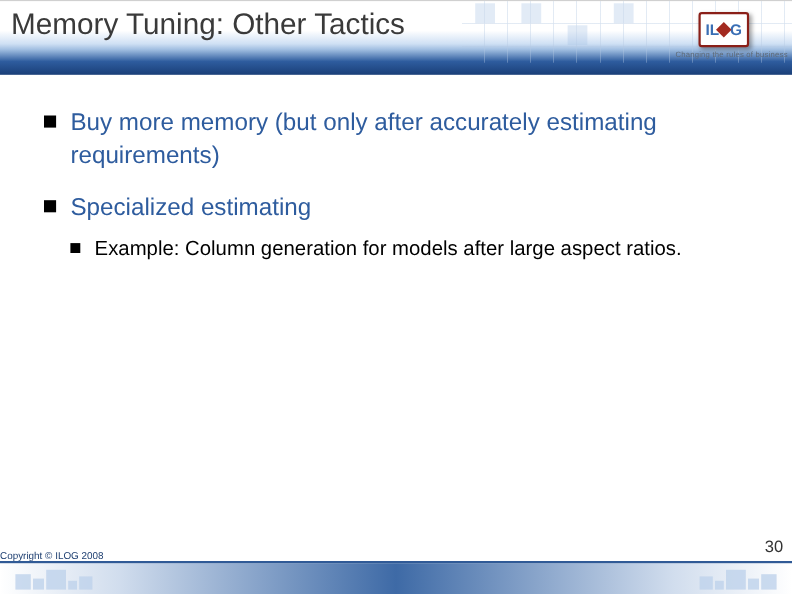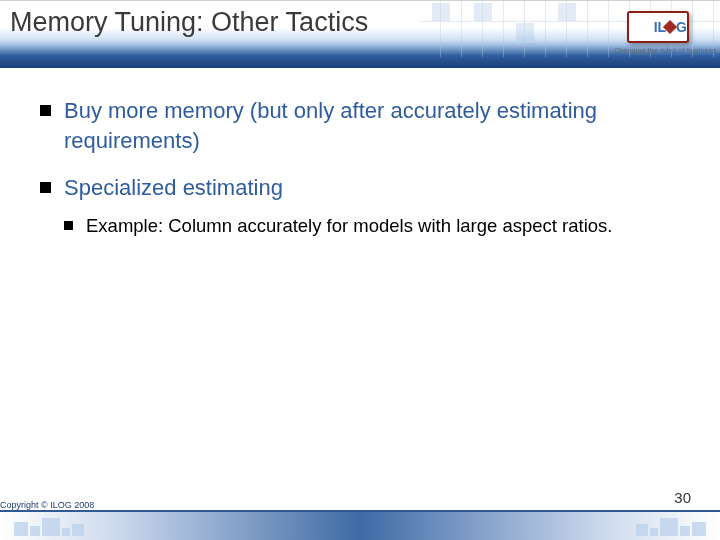--- a/index.html
+++ b/index.html
@@ -41,25 +41,25 @@
     color: #3a3a3a;
     font-weight: 400;
   }
   .logo {
     position: absolute;
     top: 10px; right: 18px;
     width: 88px;
     text-align: center;
   }
   .logo-box {
-    width: 62px; height: 32px; margin: 0 auto;
+    width: 46px; height: 32px; margin: 0 auto;
     background: #fff;
     border: 2px solid #8a1f18;
     border-radius: 3px;
-    display: flex; align-items: center; justify-content: flex-end;
+    display: flex; align-items: center; justify-content: center;
     box-shadow: 2px 2px 4px rgba(0,0,0,.35);
   }
   .logo-box span {
     color: #3a6fb5; font-weight: 700; font-size: 14px;
     display: inline-flex; align-items: center;
   }
   .logo-box .diamond {
     width: 10px; height: 10px; background: #a32a20;
     transform: rotate(45deg); margin: 0 1px;
     display: inline-block;
@@ -127,21 +127,21 @@
   .copyright {
     position: absolute;
     bottom: 8px; left: 0; right: 0;
     text-align: left;
     font-size: 9px;
     color: #1d3e70;
   }
   .copyright-wrap { position: absolute; left:0; right:0; bottom: 30px; text-align:center; }
   .pagenum {
     position: absolute;
-    right: 29px; bottom: 34px;
+    right: 8px; bottom: 34px;
     font-size: 15px; color: #333;
   }
 </style>
 </head>
 <body>
 
 <div class="header">
   <div class="header-grid">
     <div class="sq" style="left:12px;top:2px;width:18px;height:18px"></div>
     <div class="sq" style="left:54px;top:2px;width:18px;height:18px"></div>
@@ -163,21 +163,21 @@
 
 <div class="content">
   <ul class="bullets">
     <li>
       <span>Buy more memory (but only after accurately estimating requirements)</span>
     </li>
     <li>
       <span>Specialized estimating</span>
       <ul class="sub">
         <li>
-          <span>Example: Column accurately for models with large aspect ratios.</span>
+          <span>Example: Column generation for models after large aspect ratios.</span>
         </li>
       </ul>
     </li>
   </ul>
 </div>
 
 <div class="pagenum">30</div>
 
 <div class="copyright-wrap">
   <div class="copyright" style="position:static">Copyright © ILOG 2008</div>

